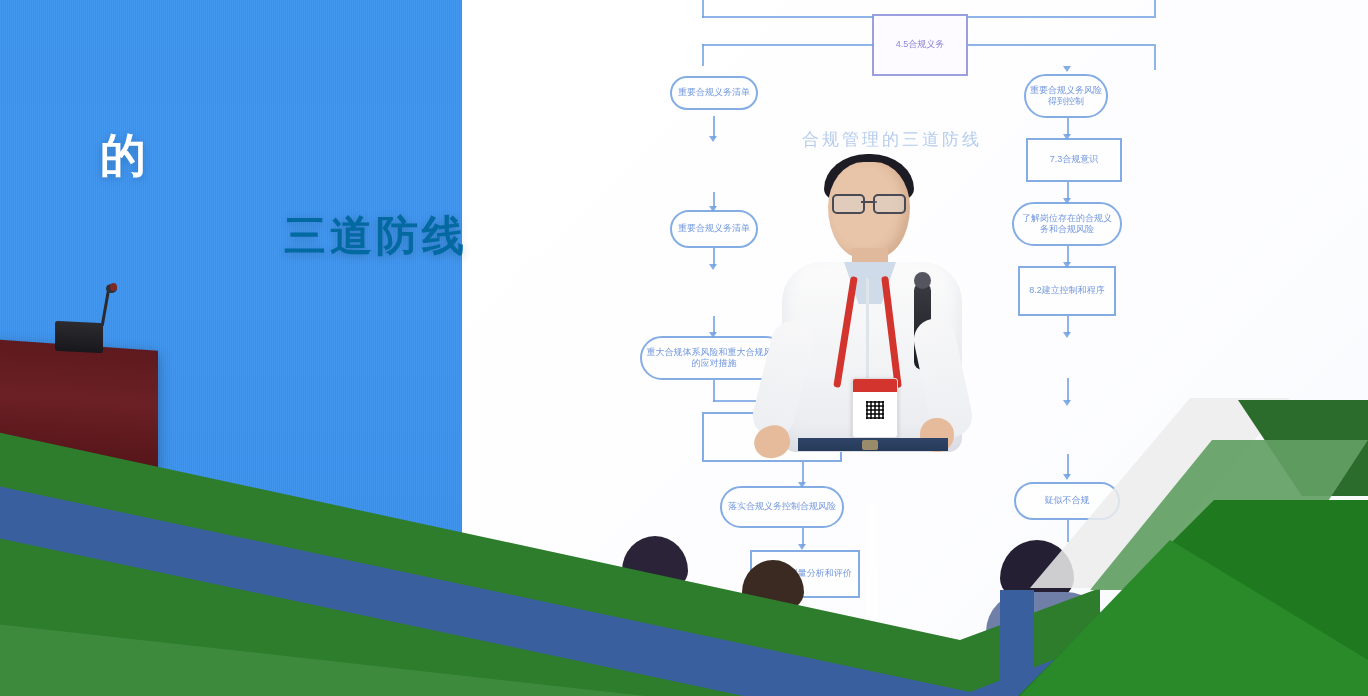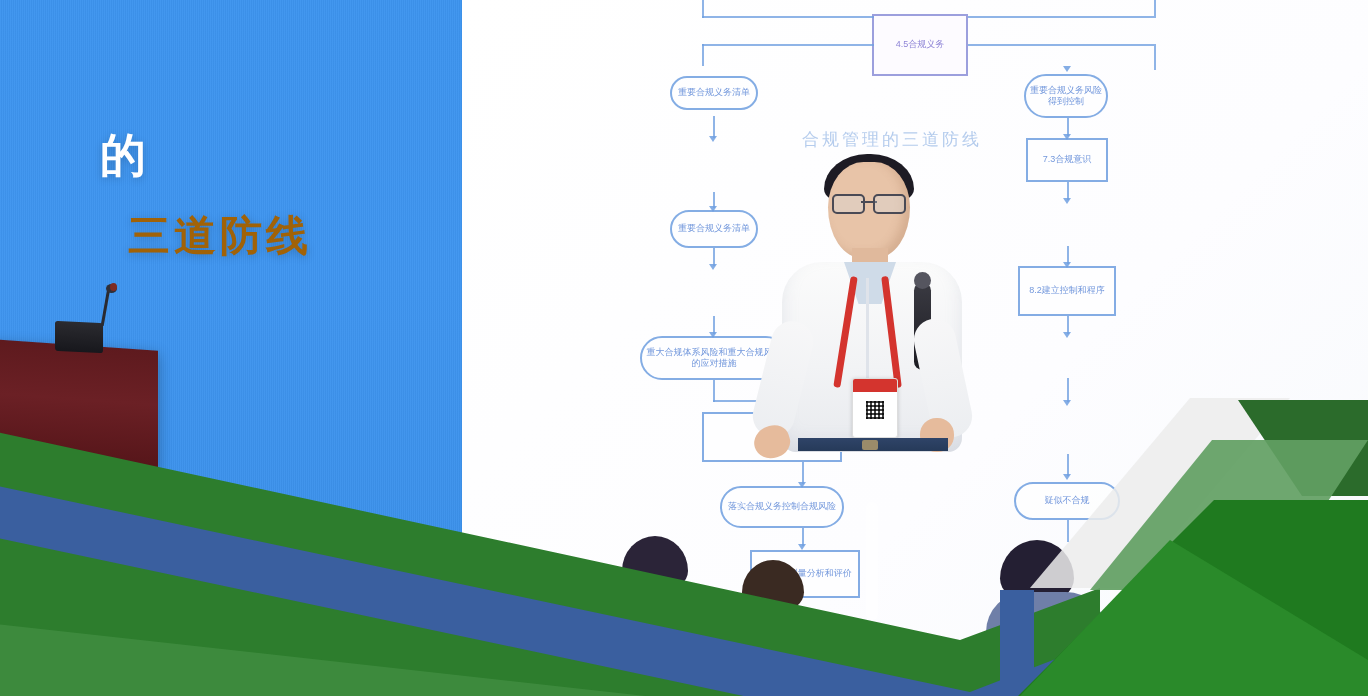--- a/index.html
+++ b/index.html
@@ -14,22 +14,22 @@
      background:repeating-linear-gradient(90deg,rgba(255,255,255,.05) 0 1px,rgba(0,0,0,.05) 1px 2px);
      opacity:.55;}
   .wall-white{position:absolute;left:462px;top:0;right:0;height:100%;
               background:linear-gradient(135deg,#ffffff 0%,#fdfdff 60%,#f7f9fc 100%);}
 
   
   .slide-head{position:absolute;left:100px;top:125px;width:340px;
               color:#fff;font-size:46px;font-weight:700;letter-spacing:2px;
               text-shadow:0 2px 8px rgba(0,0,0,.18);white-space:nowrap;}
   .slide-head2{position:absolute;left:128px;top:208px;width:340px;
-               color:#a16207;font-size:42px;font-weight:700;letter-spacing:4px;
-               text-shadow:0 2px 10px rgba(0,0,0,.2);white-space:nowrap;}
+               color:#0369a1;font-size:42px;font-weight:700;letter-spacing:4px;
+               text-shadow:0 2px 10px rgba(0,0,0,.2);white-space:nowrap;text-align:right;}
 
   
   .banner{position:absolute;left:116px;top:0;width:190px;height:200px;
           background:linear-gradient(180deg,#12537f 0%,#13568a 55%,#0f4a74 100%);
           clip-path:polygon(0 0,100% 0,100% 100%,50% 78%,0 100%);
           box-shadow:0 6px 18px rgba(0,0,0,.25);}
   .banner-inner{position:absolute;left:0;right:0;top:42px;text-align:center;}
   .banner-en{color:#fff;font-family:"Liberation Serif","DejaVu Serif",serif;
              font-size:46px;font-weight:700;letter-spacing:1px;line-height:1;
              position:relative;display:inline-block;}
@@ -200,24 +200,25 @@
     <div class="fline v" style="left:340px;top:528px;height:18px;"></div>
     <div class="farrow" style="left:336px;top:544px;"></div>
 
     <div class="fnode" style="left:288px;top:550px;width:110px;height:48px;">9.1监视测量分析和评价</div>
 
     <div class="farrow" style="left:601px;top:66px;"></div>
     <div class="fnode round" style="left:562px;top:74px;width:84px;height:44px;">重要合规义务风险得到控制</div>
     <div class="fline v" style="left:605px;top:118px;height:18px;"></div>
     <div class="farrow" style="left:601px;top:134px;"></div>
 
-    <div class="fnode" style="left:564px;top:138px;width:82px;height:44px;">7.3合规意识</div>
+    <div class="fnode" style="left:564px;top:138px;width:96px;height:44px;">7.3合规意识</div>
     <div class="fline v" style="left:605px;top:182px;height:18px;"></div>
     <div class="farrow" style="left:601px;top:198px;"></div>
 
+    <div class="fnode round" style="left:550px;top:202px;width:110px;height:44px;">了解岗位存在的合规义务和合规风险</div>
     <div class="fline v" style="left:605px;top:246px;height:18px;"></div>
     <div class="farrow" style="left:601px;top:262px;"></div>
 
     <div class="fnode" style="left:556px;top:266px;width:98px;height:50px;">8.2建立控制和程序</div>
     <div class="fline v" style="left:605px;top:316px;height:18px;"></div>
     <div class="farrow" style="left:601px;top:332px;"></div>
 
     <div class="fline v" style="left:605px;top:378px;height:24px;"></div>
     <div class="farrow" style="left:601px;top:400px;"></div>
 

